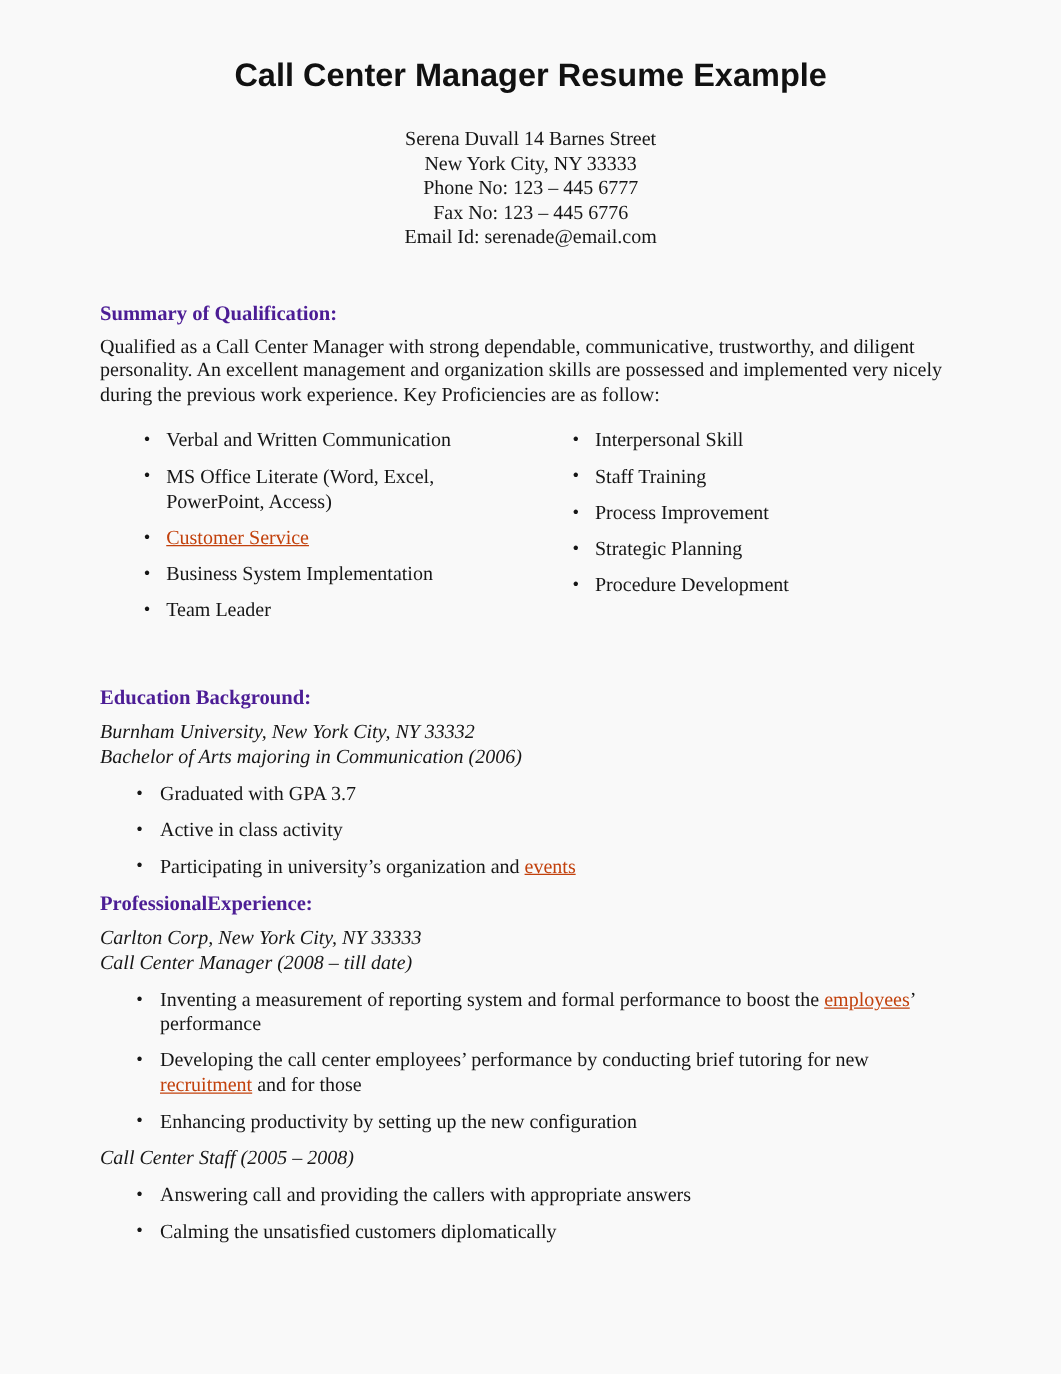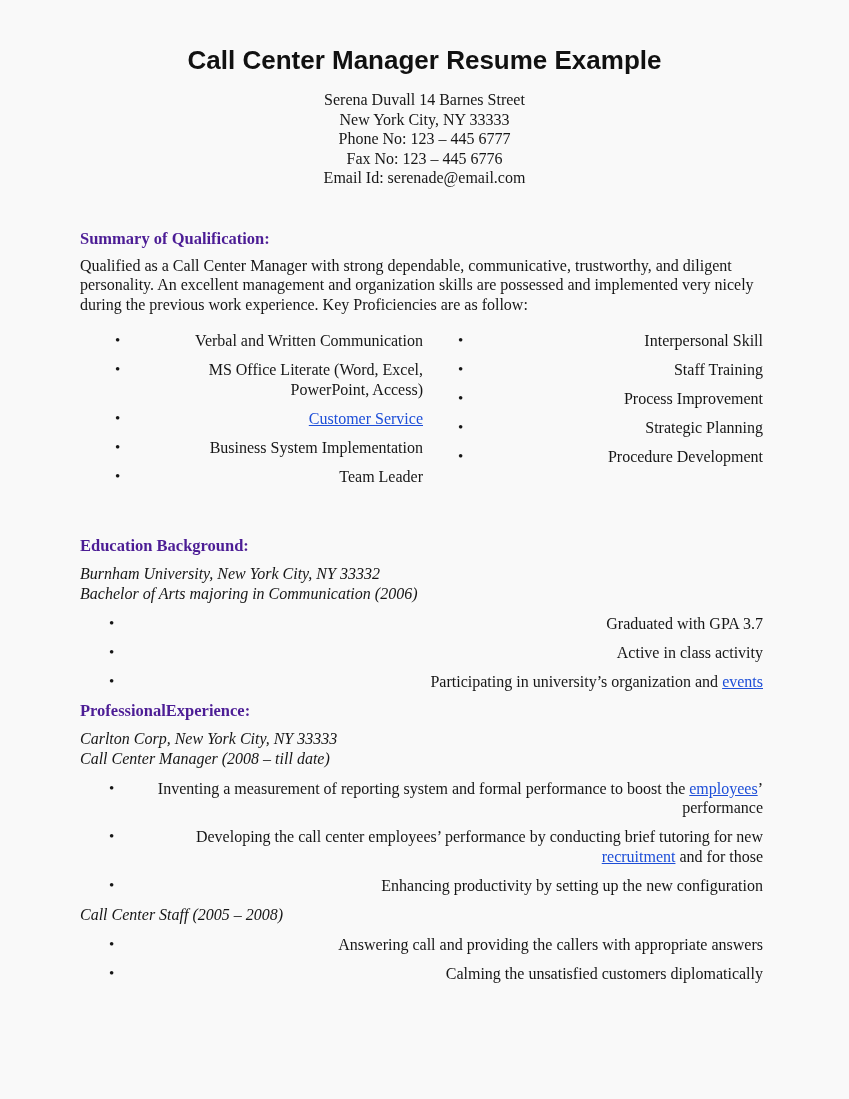--- a/index.html
+++ b/index.html
@@ -23,21 +23,21 @@
   .doc-title {
     font-family: "Liberation Sans", "DejaVu Sans", sans-serif;
     font-weight: bold;
     font-size: 26px;
     text-align: center;
     margin: 45px 0 0 0;
     color: #111;
   }
   .contact {
     text-align: center;
-    margin-top: 14px;
+    margin-top: 26px;
     line-height: 19.5px;
   }
   .section {
     margin: 0 86px 0 80px;
   }
   .section-summary   { margin-top: 41px; }
   .section-education { margin-top: 40px; }
   .section-heading {
     font-weight: bold;
     font-size: 16.5px;
@@ -54,21 +54,20 @@
   }
   ul.blist {
     list-style: none;
     margin: 0;
     padding: 0;
   }
   ul.blist li {
     position: relative;
     line-height: 19.5px;
     margin-bottom: 9.5px;
-    text-align: right;
   }
   ul.blist li::before {
     content: "\2022";
     position: absolute;
     font-size: 15px;
   }
   
   ul.skills li          { padding-left: 53px; }
   ul.skills li::before  { left: 35px; }
   ul.skills-left  { flex: 0 0 343px; width: 343px; }
@@ -79,21 +78,21 @@
   ul.body-list li::before { left: 29px; }
   .italic-line {
     font-style: italic;
     line-height: 20px;
   }
   .edu-lines, .job-lines {
     margin-top: 8px;
   }
   .job2-lines { margin-top: 7px; }
   a.doc-link {
-    color: #1d4ed8;
+    color: #c2410c;
     text-decoration: underline;
     cursor: pointer;
   }
   .exp-heading { margin-top: 9px; }
 </style>
 </head>
 <body>
 
 <div class="page">
 

